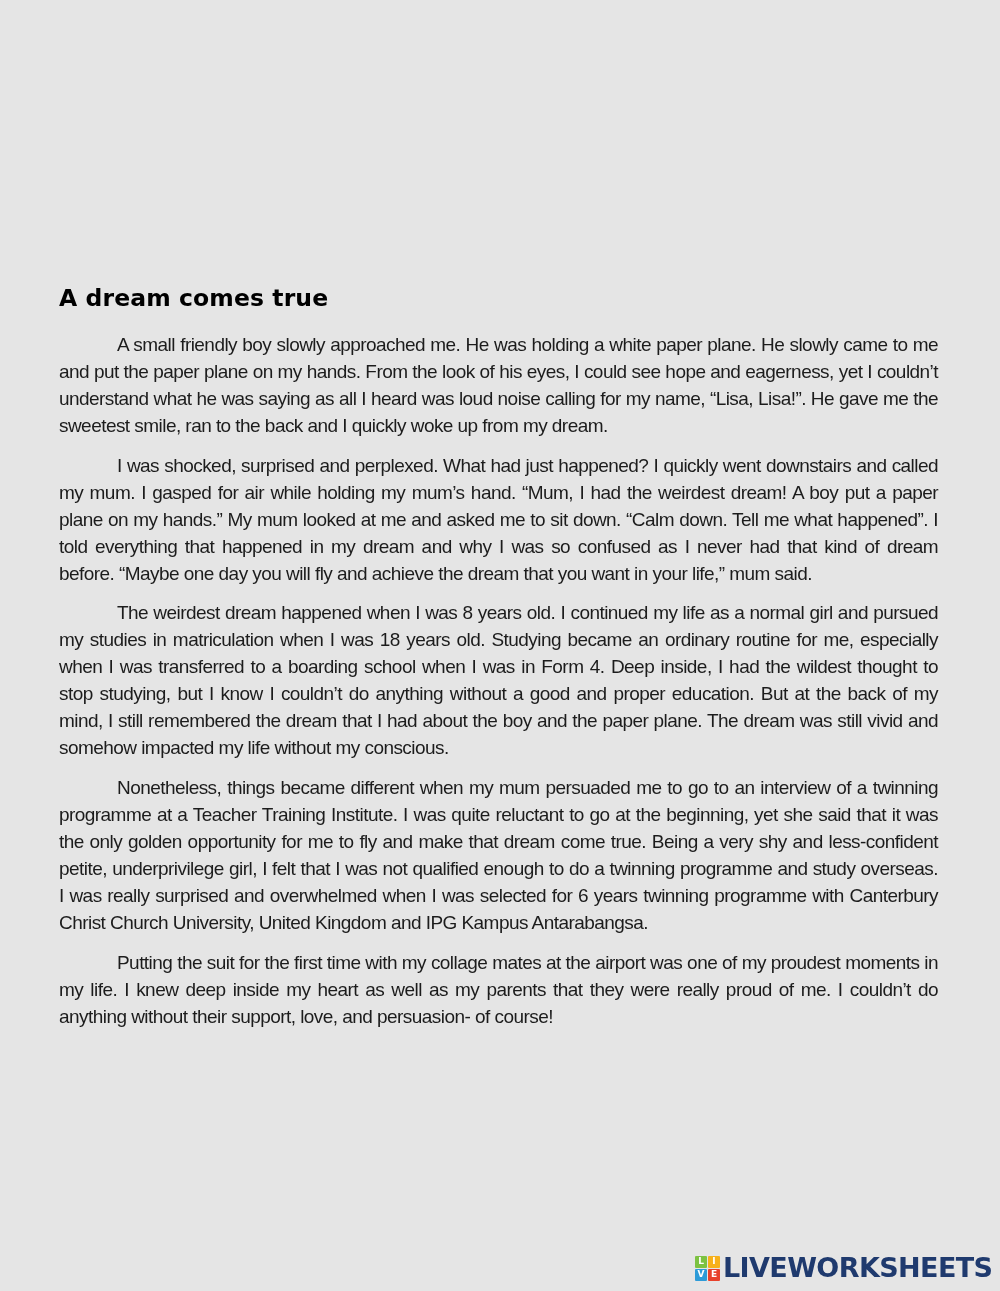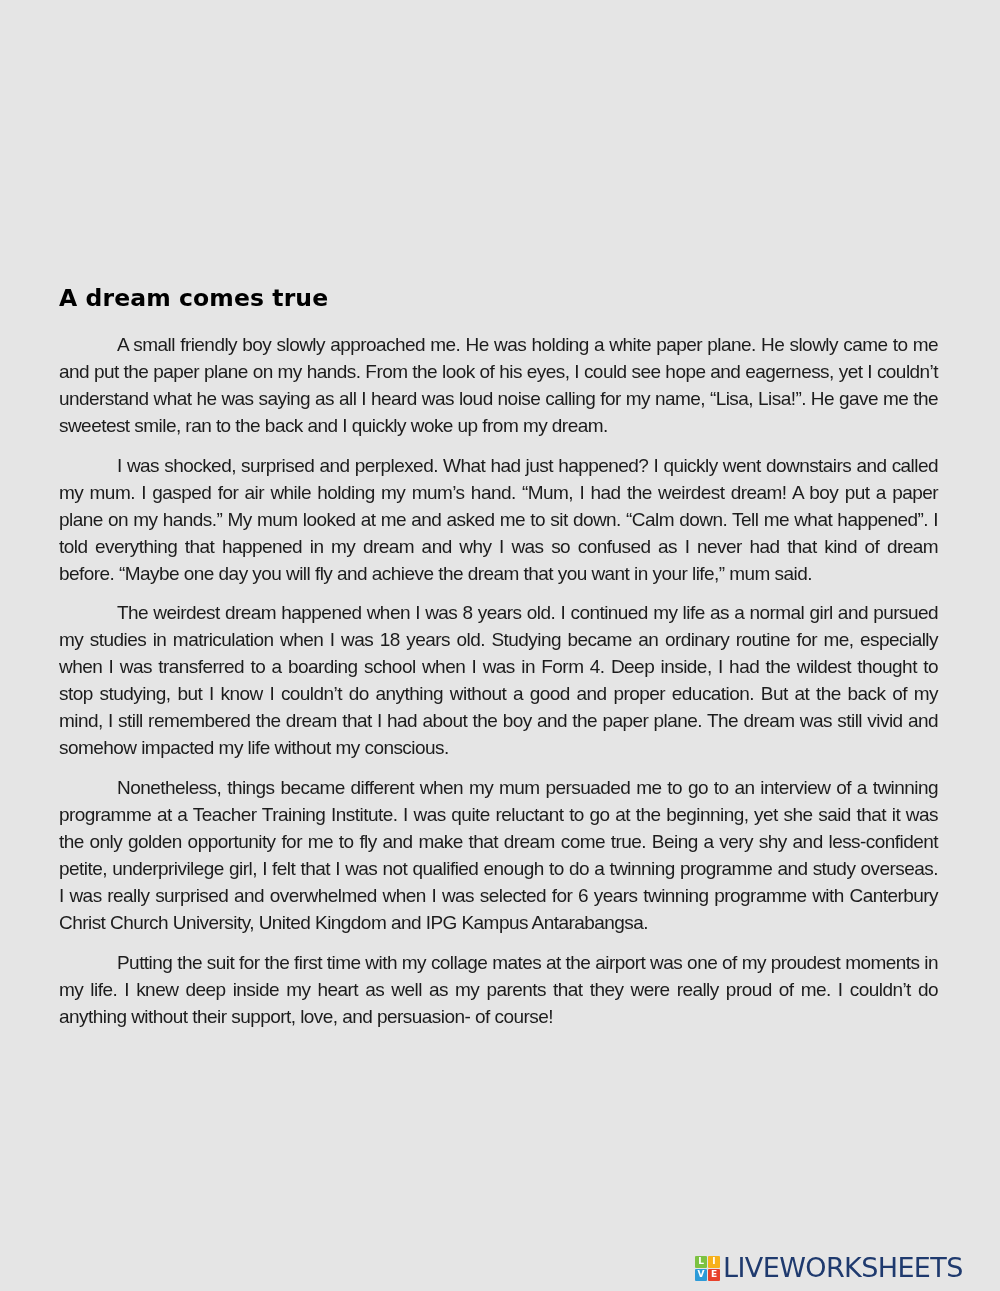--- a/index.html
+++ b/index.html
@@ -73,21 +73,21 @@
       justify-content: center;
       font-family: "DejaVu Sans", sans-serif;
       font-weight: bold;
       font-size: 9px;
       color: #ffffff;
       line-height: 1;
       border-radius: 1px;
     }
     .logo-text {
       font-family: "DejaVu Sans", sans-serif;
-      font-weight: normal;
+      font-weight: bold;
       font-size: 27px;
       letter-spacing: -0.6px;
       line-height: 28px;
       color: #1f3a6e;
     }
   </style>
 </head>
 <body>
 
 <div class="page">

